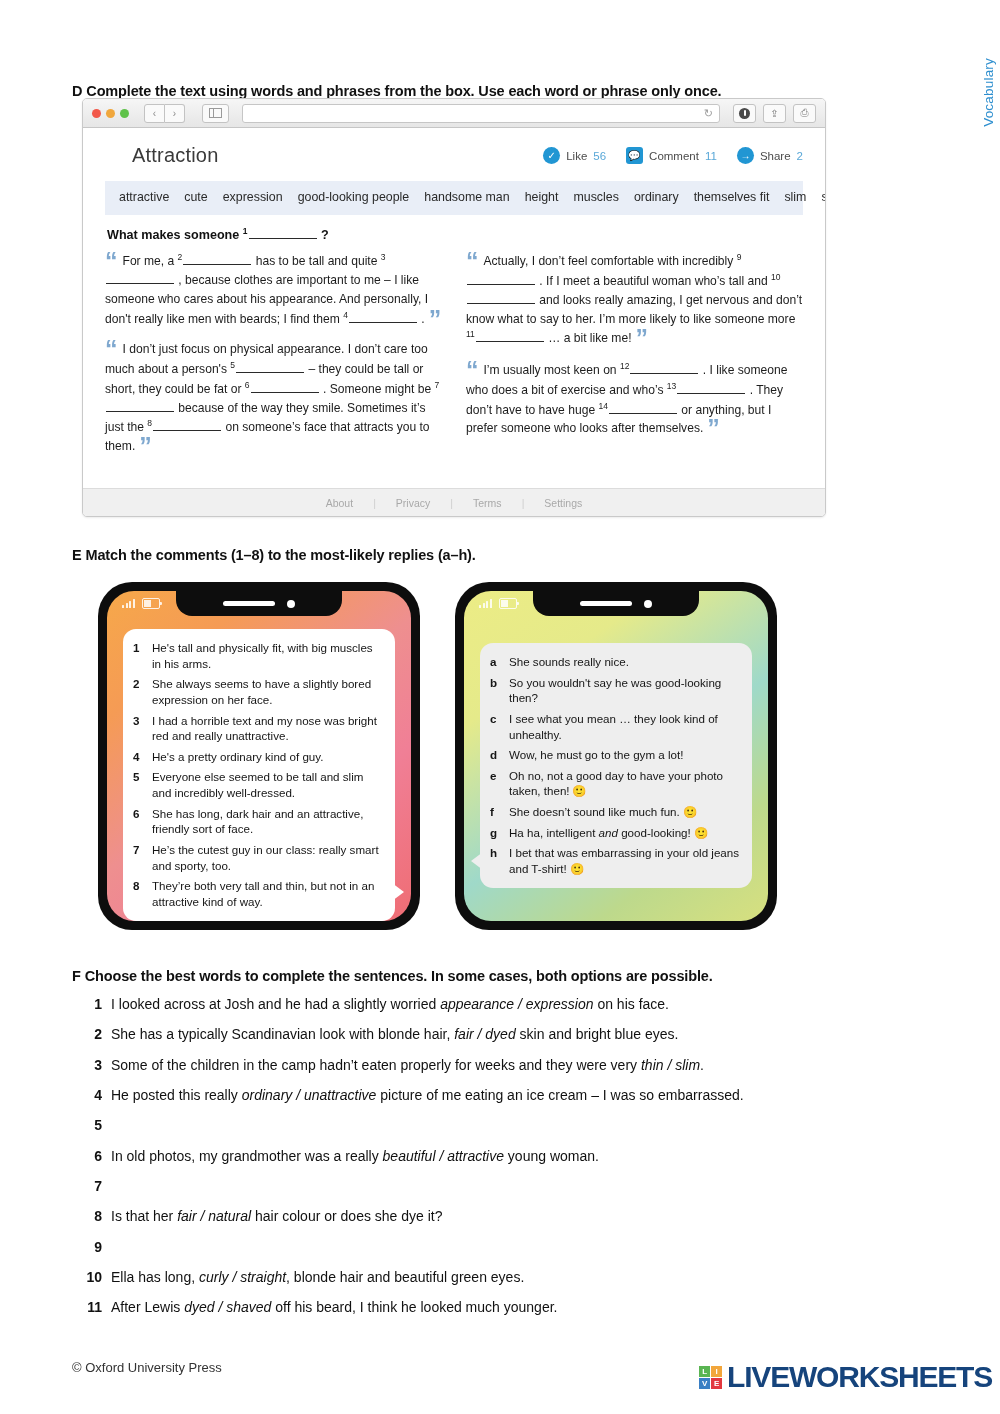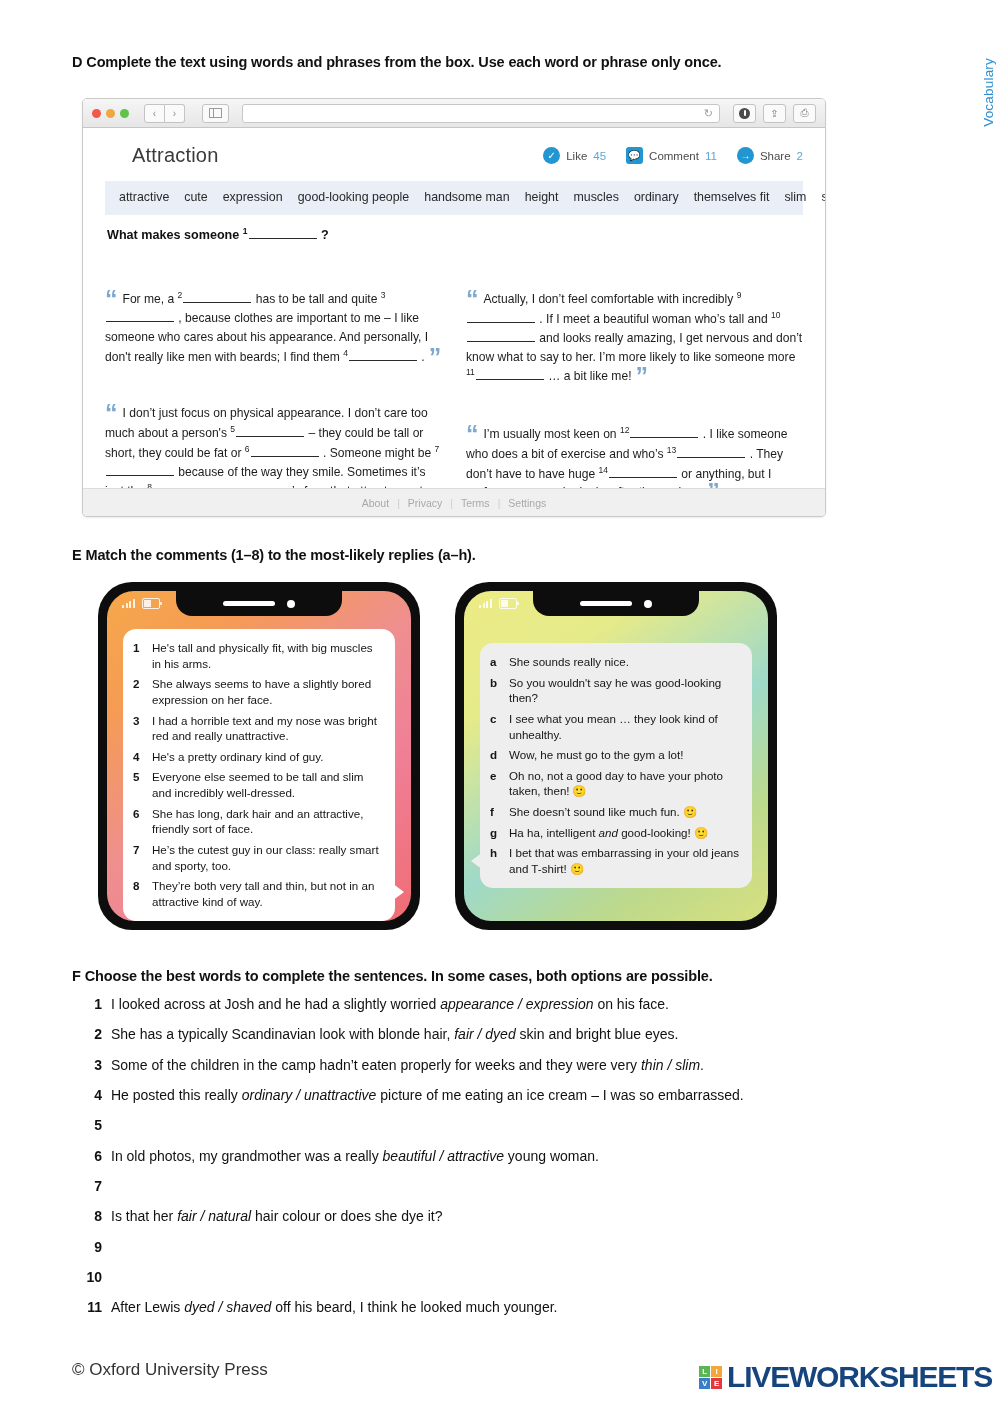--- a/index.html
+++ b/index.html
@@ -85,35 +85,35 @@
   .wordbox{
     background:#e9eef7;padding:7px 14px 8px 14px;line-height:1.55;
     font-size:12.4px;color:#2a2a2a;
   }
   .wordbox span{margin-right:15px;white-space:nowrap;}
   .prompt{font-weight:bold;font-size:12.6px;margin:11px 0 9px 2px;color:#111;}
 
   .cols{display:flex;gap:24px;}
   .col{flex:1;}
   .quote{
-    font-size:12.1px;line-height:1.55;color:#1c1c1c;margin-bottom:12px;position:relative;margin-top:38px;
+    font-size:12.1px;line-height:1.55;color:#1c1c1c;margin-bottom:12px;position:relative;
   }
   .qm{color:#7fa8cf;font-size:25px;font-weight:bold;line-height:0;position:relative;top:5px;letter-spacing:-1px;}
   .qm.open{margin-right:6px;}
   .qm.close{margin-left:4px;}
   .blank{
     display:inline-block;border-bottom:1px solid #2a2a2a;
     width:68px;height:11px;margin:0 1px;vertical-align:baseline;
   }
   sup{font-size:8.5px;vertical-align:super;}
 
   .browser-foot{
     position:absolute;left:0;right:0;bottom:0;height:27px;background:#f0f0f0;
     border-top:1px solid #dcdcdc;display:flex;align-items:center;justify-content:center;
-    gap:8px;font-size:10.5px;color:#a9a9a9;
+    gap:20px;font-size:10.5px;color:#a9a9a9;
   }
   .browser-foot .sep{color:#cfcfcf;}
 
   
   .phone{
     position:absolute;width:322px;height:348px;border-radius:34px;background:#0d0d0d;
     box-sizing:border-box;padding:9px;
   }
   .phone .screen{
     width:100%;height:100%;border-radius:27px;overflow:hidden;position:relative;
@@ -156,38 +156,38 @@
   .qrow:last-child{margin-bottom:0;}
   .emo{color:#e9b62c;}
 
   
   .flist{position:absolute;left:82px;top:995px;width:760px;}
   .frow{display:flex;gap:9px;margin-bottom:11px;font-size:14px;line-height:1.38;color:#111;}
   .frow .n{font-weight:bold;min-width:20px;text-align:right;}
   .frow em{font-style:italic;}
 
   
-  .copyright{position:absolute;left:72px;top:1360px;font-size:17px;color:#333;}
+  .copyright{position:absolute;left:72px;top:1360px;font-size:13px;color:#333;}
   .lw-logo{position:absolute;right:8px;top:1360px;display:flex;align-items:center;gap:2px;}
   .lw-sq{display:flex;flex-direction:column;gap:1px;margin-right:3px;}
   .lw-sq .r1,.lw-sq .r2{display:flex;gap:1px;}
   .lw-cell{width:11px;height:11px;display:flex;align-items:center;justify-content:center;
            font-size:8px;font-weight:bold;color:#fff;font-family:"Liberation Sans",sans-serif;}
   .c-green{background:#5ab552;} .c-orange{background:#f2a63b;}
   .c-blue{background:#3a7fc4;} .c-red{background:#e2383f;}
   .lw-word{font-size:30px;font-weight:bold;color:#16447c;letter-spacing:-1.2px;font-family:"Liberation Sans",sans-serif;}
 </style>
 </head>
 <body>
 
 <div class="page">
 
   <div class="vocab-tab">Vocabulary</div>
 
-  <div class="ex-head" style="left:72px;top:54px;width:860px;">
+  <div class="ex-head" style="left:72px;top:83px;width:860px;">
     <span class="ex-letter">D</span><span>Complete the text using words and phrases from the box. Use each word or phrase only once.</span>
   </div>
 
   <div class="browser">
     <div class="browser-bar">
       <div class="dots">
         <span class="dot r"></span>
         <span class="dot y"></span>
         <span class="dot g"></span>
       </div>
@@ -210,21 +210,21 @@
       </div>
     </div>
 
     <div class="browser-body">
       <div class="attraction-row">
         <div class="attraction-title">Attraction</div>
         <div class="social">
           <div class="soc">
             <span class="badge">✓</span>
             <span>Like</span>
-            <span class="cnt">45</span>
+            <span class="cnt">56</span>
           </div>
           <div class="soc">
             <span class="badge sq">💬</span>
             <span>Comment</span>
             <span class="cnt">11</span>
           </div>
           <div class="soc">
             <span class="badge">→</span>
             <span>Share</span>
             <span class="cnt">2</span>
@@ -405,20 +405,21 @@
       </div>
       <div class="frow">
         <span class="n">8</span>
         <span>Is that her <em>fair / natural</em> hair colour or does she dye it?</span>
       </div>
       <div class="frow">
         <span class="n">9</span>
       </div>
       <div class="frow">
         <span class="n">10</span>
+        <span>Ella has long, <em>curly / straight</em>, blonde hair and beautiful green eyes.</span>
       </div>
       <div class="frow">
         <span class="n">11</span>
         <span>After Lewis <em>dyed / shaved</em> off his beard, I think he looked much younger.</span>
       </div>
     </div>
 
   <div class="copyright">© Oxford University Press</div>
   <div class="lw-logo">
     <span class="lw-sq" id="lw-sq">

